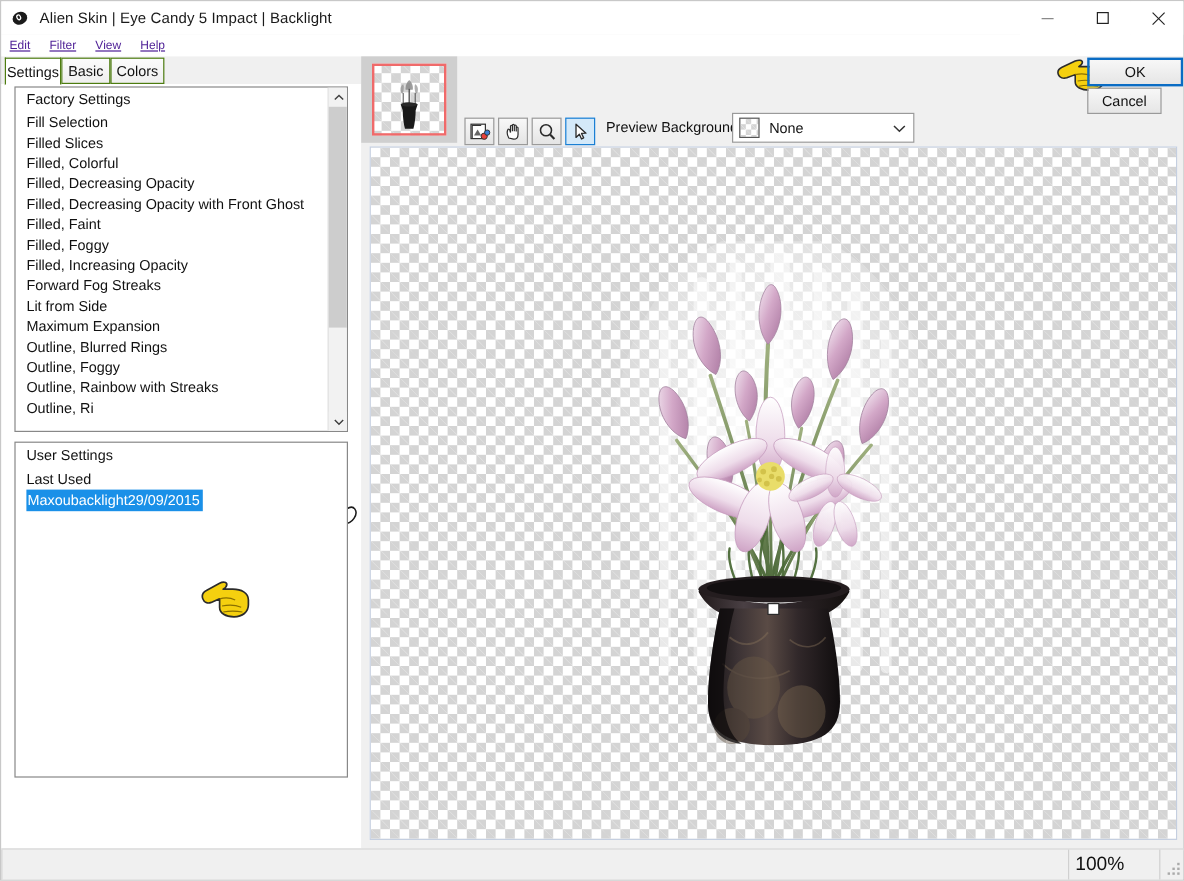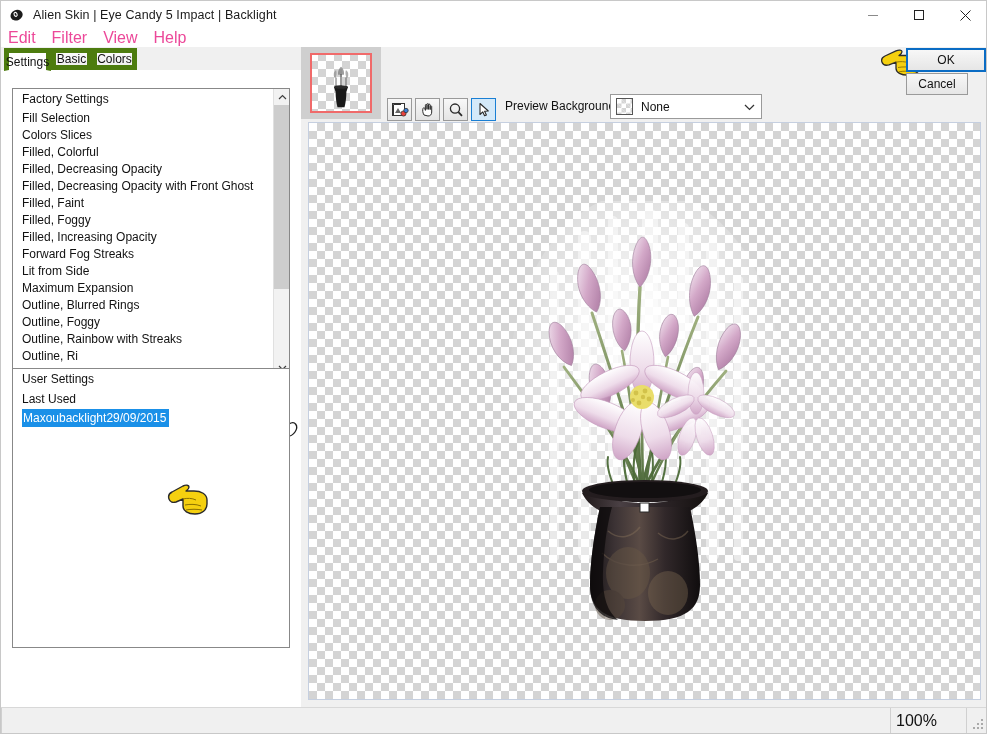--- a/index.html
+++ b/index.html
@@ -48,34 +48,35 @@
 
   
   .menubar {
     position: absolute; left: 0; top: 28px;
     width: 987px; height: 18px;
     background: #ffffff;
     display: flex; align-items: center;
     padding-left: 7px;
   }
   .menu-item {
-    font-size: 16px; color: #ec4899; padding: 0 8px 0 0; margin-right: 8px;
+    font-size: 10px; color: #4c1d95; padding: 0 8px 0 0; margin-right: 8px;
     white-space: nowrap;
+    text-decoration: underline;
   }
 
   
   .tabstrip {
     position: absolute; left: 0; top: 47px;
     width: 300px; height: 22px;
   }
   .tab {
     position: absolute; top: 0; height: 22px;
     font-size: 12px; color: #111;
     display: flex; align-items: center; justify-content: center;
-    border: 5px solid #4d7c0f;
+    border: 1px solid #4d7c0f;
     background: linear-gradient(#fbfbfb,#efefef);
   }
   .tab.active {
     background: #ffffff;
     border-bottom: 1px solid #ffffff;
     z-index: 3;
     height: 23px;
   }
   .tab-settings { left: 3px; width: 47px; }
   .tab-basic    { left: 50px; width: 41px; }
@@ -84,21 +85,21 @@
   
   .left-panel {
     position: absolute; left: 0; top: 69px;
     width: 300px; height: 637px;
     background: #ffffff;
     border-right: 1px solid #ffffff;
   }
 
   
   .listbox {
-    position: absolute; left: 11px; top: 18px;
+    position: absolute; left: 11px; top: 2px;
     width: 278px; height: 288px;
     background: #ffffff;
     border: 1px solid #888888;
     overflow: hidden;
   }
   .list-inner {
     position: absolute; left: 0; top: 0; right: 16px; bottom: 0;
     overflow: hidden;
   }
   .li {
@@ -331,21 +332,21 @@
     <div class="tab tab-basic">Basic</div>
     <div class="tab tab-colors">Colors</div>
   </div>
 
   <div class="left-panel">
 
     <div class="listbox">
       <div class="list-inner">
         <div class="li header">Factory Settings</div>
         <div class="li">Fill Selection</div>
-        <div class="li">Colors Slices</div>
+        <div class="li">Filled Slices</div>
         <div class="li">Filled, Colorful</div>
         <div class="li">Filled, Decreasing Opacity</div>
         <div class="li">Filled, Decreasing Opacity with Front Ghost</div>
         <div class="li">Filled, Faint</div>
         <div class="li">Filled, Foggy</div>
         <div class="li">Filled, Increasing Opacity</div>
         <div class="li">Forward Fog Streaks</div>
         <div class="li">Lit from Side</div>
         <div class="li">Maximum Expansion</div>
         <div class="li">Outline, Blurred Rings</div>

